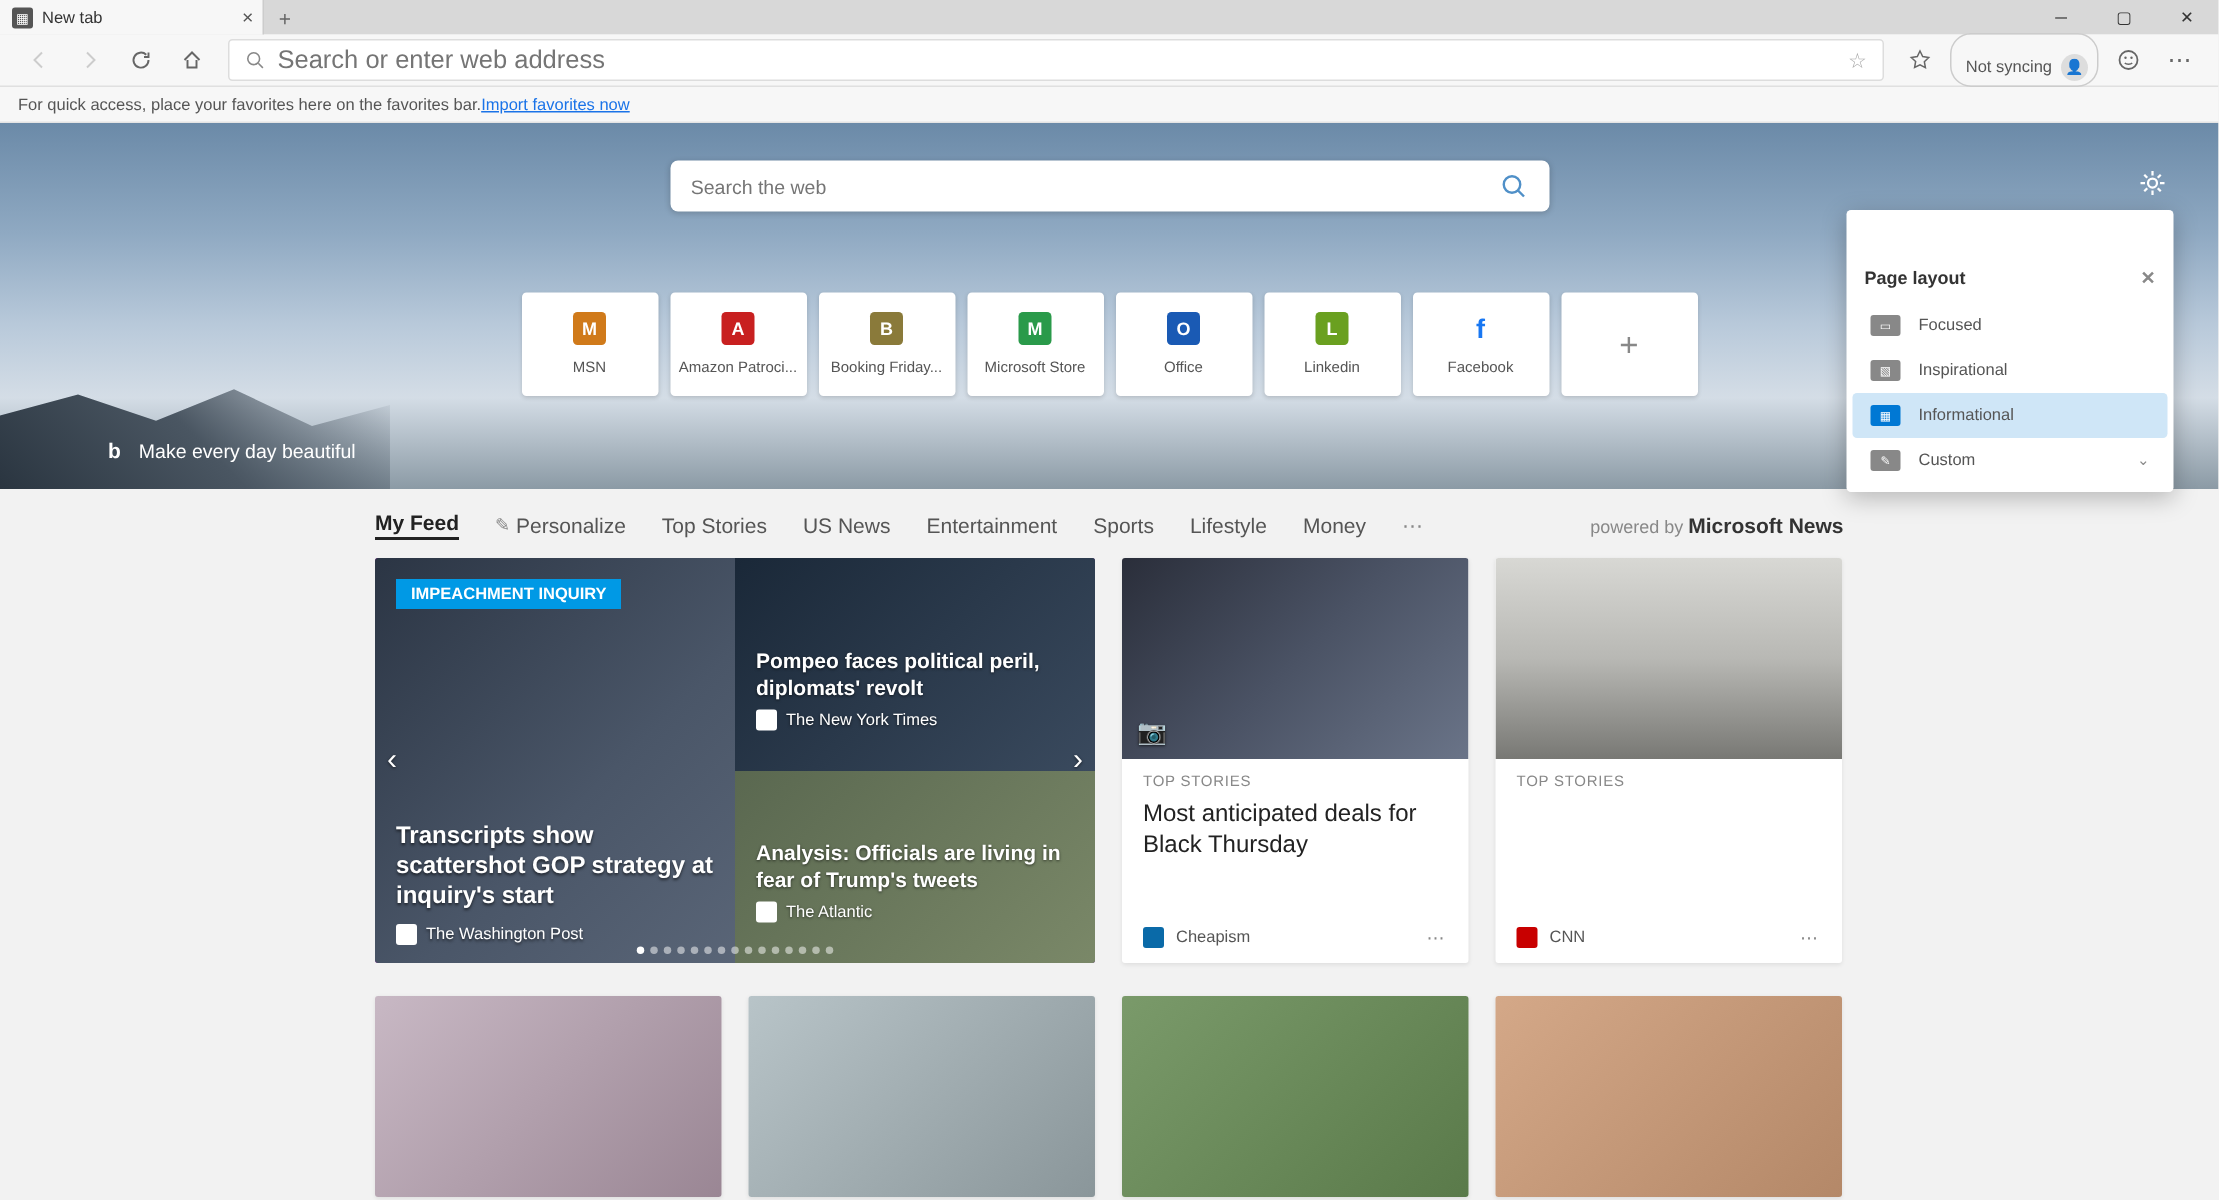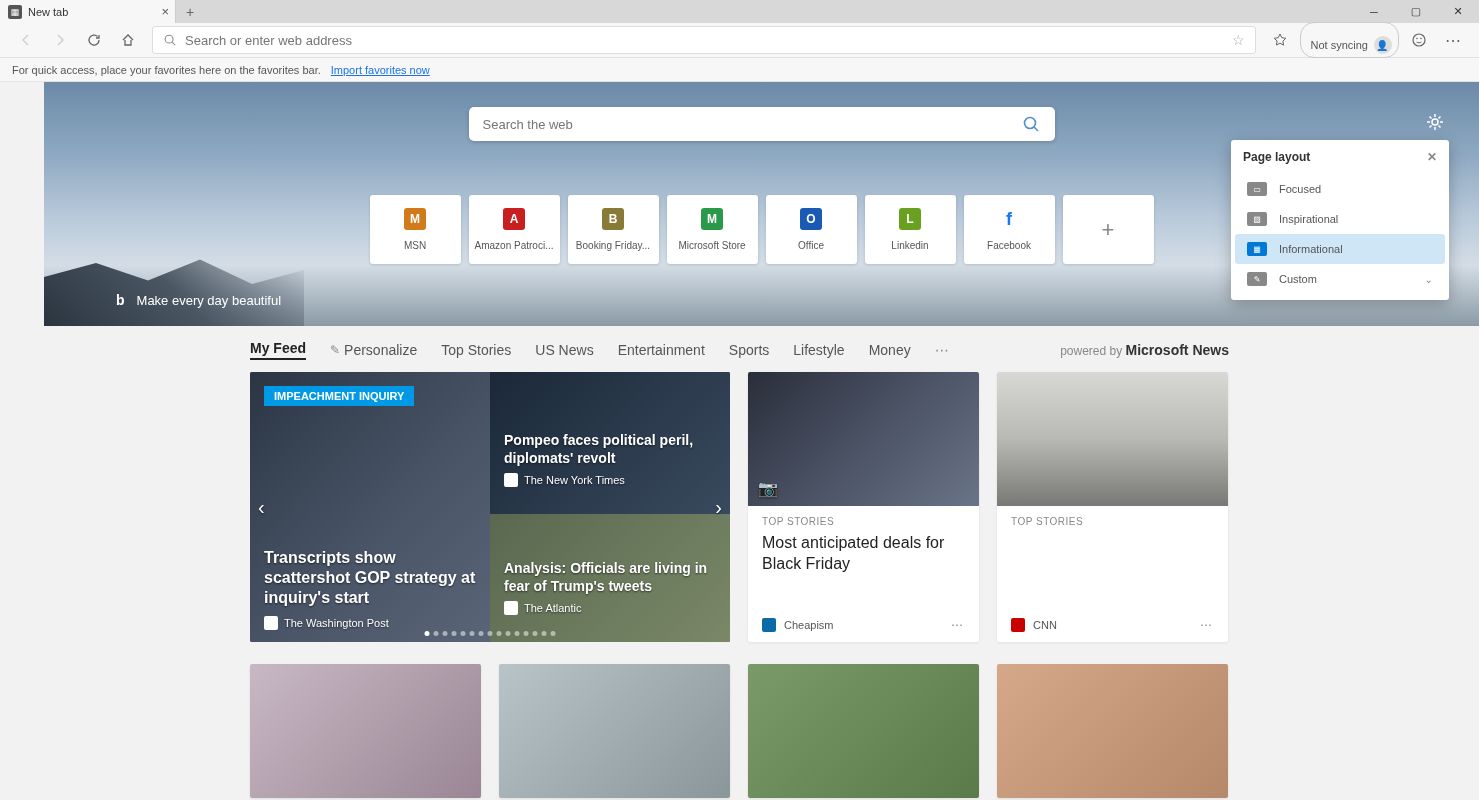--- a/index.html
+++ b/index.html
@@ -13,50 +13,50 @@
 .newtab-btn { width: 28px; height: 23px; display: flex; align-items: center; justify-content: center; color: #666; font-size: 14px; }
 .win-controls { margin-left: auto; display: flex; }
 .win-controls div { width: 42px; height: 23px; display: flex; align-items: center; justify-content: center; font-size: 11px; color: #333; }
 
 
 .toolbar { height: 35px; background: #f7f7f7; display: flex; align-items: center; padding: 0 12px; gap: 6px; border-bottom: 1px solid #e0e0e0;}
 .tool-btn { width: 28px; height: 28px; display: flex; align-items: center; justify-content: center; color: #666; border-radius: 3px; }
 .tool-btn.disabled { color: #ccc; }
 .addressbar { flex: 1; height: 28px; background: #fff; border: 1px solid #ddd; border-radius: 3px; display: flex; align-items: center; padding: 0 10px; margin: 0 4px; }
 .addressbar .search-icon { color: #888; margin-right: 8px; font-size: 13px;}
-.addressbar input { border: none; outline: none; flex: 1; font-size: 13px; color: #888; }
+.addressbar input { border: none; outline: none; flex: 1; font-size: 17px; color: #888; }
 .addressbar .star { color: #aaa; font-size: 14px;}
 .sync-btn { border: 1px solid #ccc; border-radius: 14px; padding: 12px 6px 2px 10px; display: flex; align-items: center; gap: 6px; font-size: 11px; color: #555; height: 36px;}
 .sync-btn .avatar { width: 18px; height: 18px; border-radius: 50%; background: #ddd; display:flex;align-items:center;justify-content:center;font-size:10px;color:#888;}
 
 
 .favbar { height: 24px; background: #f7f7f7; display: flex; align-items: center; padding: 0 12px; font-size: 11px; color: #555; border-bottom: 1px solid #e4e4e4;}
-.favbar a { color: #1a73e8; text-decoration: underline; margin-left: 10px;}
-
-
-.hero { height: 244px; background: linear-gradient(180deg, #6b8aa8 0%, #8fa9c2 30%, #b8c9da 55%, #d4dde6 75%, #8b9aa5 100%); position: relative; margin-left: 44px; }
+.favbar a { color: #1a73e8; text-decoration: underline; margin-left: 0;}
+
+
+.hero { height: 244px; background: linear-gradient(180deg, #6b8aa8 0%, #8fa9c2 30%, #b8c9da 55%, #d4dde6 75%, #8b9aa5 100%); position: relative; }
 .hero::before { content:''; position:absolute; bottom:0; left:0; width:260px; height:70px; background: linear-gradient(45deg, #2a3540 0%, #4a5662 50%, transparent 100%); clip-path: polygon(0 30%, 20% 10%, 40% 35%, 60% 5%, 80% 40%, 100% 20%, 100% 100%, 0 100%);}
 .web-search { position: absolute; top: 25px; left: 50%; transform: translateX(-50%); width: 586px; height: 34px; background: #fff; border-radius: 5px; display: flex; align-items: center; padding: 0 14px; box-shadow: 0 1px 4px rgba(0,0,0,0.2);}
 .web-search input { border: none; outline: none; flex: 1; font-size: 13px; color: #888; }
 .web-search .search-go { color: #5090c8; font-size: 18px; }
 
 .quicklinks { position: absolute; top: 113px; left: 50%; transform: translateX(-50%); display: flex; gap: 8px; }
 .ql-tile { width: 91px; height: 69px; background: #fff; border-radius: 3px; display: flex; flex-direction: column; align-items: center; justify-content: center; padding: 8px 4px; box-shadow: 0 1px 3px rgba(0,0,0,0.15);}
 .ql-icon { width: 22px; height: 22px; border-radius: 3px; display: flex; align-items: center; justify-content: center; color: #fff; font-weight: bold; font-size: 12px; margin-bottom: 10px;}
 .ql-label { font-size: 10px; color: #555; text-align: center; white-space: nowrap; overflow: hidden; text-overflow: ellipsis; width: 100%; }
 .ql-add { width: 91px; height: 69px; background: #fff; border-radius: 3px; display: flex; align-items: center; justify-content: center; font-size: 22px; color: #888; box-shadow: 0 1px 3px rgba(0,0,0,0.15);}
 
 .bing-promo { position: absolute; bottom: 18px; left: 72px; color: #fff; font-size: 13px; display: flex; align-items: center; gap: 12px;}
 .bing-promo .bing-logo { font-weight: bold; font-size: 14px; }
 
 .settings-gear { position: absolute; top: 30px; right: 34px; color: #fff; font-size: 20px; }
 
 
 .layout-panel { position: absolute; top: 140px; right: 30px; width: 218px; background: #fff; border-radius: 3px; box-shadow: 0 4px 16px rgba(0,0,0,0.25); z-index: 100; padding-bottom: 6px;}
-.layout-panel .panel-header { padding: 10px 12px; font-size: 12px; font-weight: 600; color: #333; display: flex; justify-content: space-between; align-items: center;}
+.layout-panel .panel-header { padding: 10px 12px; font-size: 12px; font-weight: 600; color: #333; display: flex; justify-content: space-between; align-items: center; margin-top: 28px;}
 .layout-panel .panel-header .close-x { font-size: 12px; color: #888; }
 .layout-option { display: flex; align-items: center; padding: 8px 12px; font-size: 11px; color: #555; gap: 12px; margin: 0 4px; border-radius: 3px;}
 .layout-option.selected { background: #cfe6f7; }
 .layout-option .opt-icon { width: 20px; height: 14px; background: #888; border-radius: 2px; display:flex;align-items:center;justify-content:center;color:#fff;font-size:8px;}
 .layout-option.selected .opt-icon { background: #0078d4; }
 .layout-option .chev { margin-left: auto; color: #888; font-size: 10px;}
 
 
 .feed-nav { display: flex; align-items: center; padding: 14px 250px 8px; gap: 24px; font-size: 14px; color: #555; }
 .feed-nav .nav-item { cursor: pointer; }
@@ -336,21 +336,21 @@
         <span></span>
       </div>
   </div>
 
   <div class="news-card">
     <div class="card-img bf">
         <span class="cam-icon">📷</span>
       </div>
     <div class="card-body">
       <div class="category">TOP STORIES</div>
-      <div class="title">Most anticipated deals for Black Friday</div>
+      <div class="title">Most anticipated deals for Black Thursday</div>
       <div class="card-footer">
         <span class="src-badge" style="background:#0a6aa8"></span>
         <span class="src-name">Cheapism</span>
         <span class="card-more">⋯</span>
       </div>
     </div>
   </div>
 
   <div class="news-card">
     <div class="card-img mars"></div>

